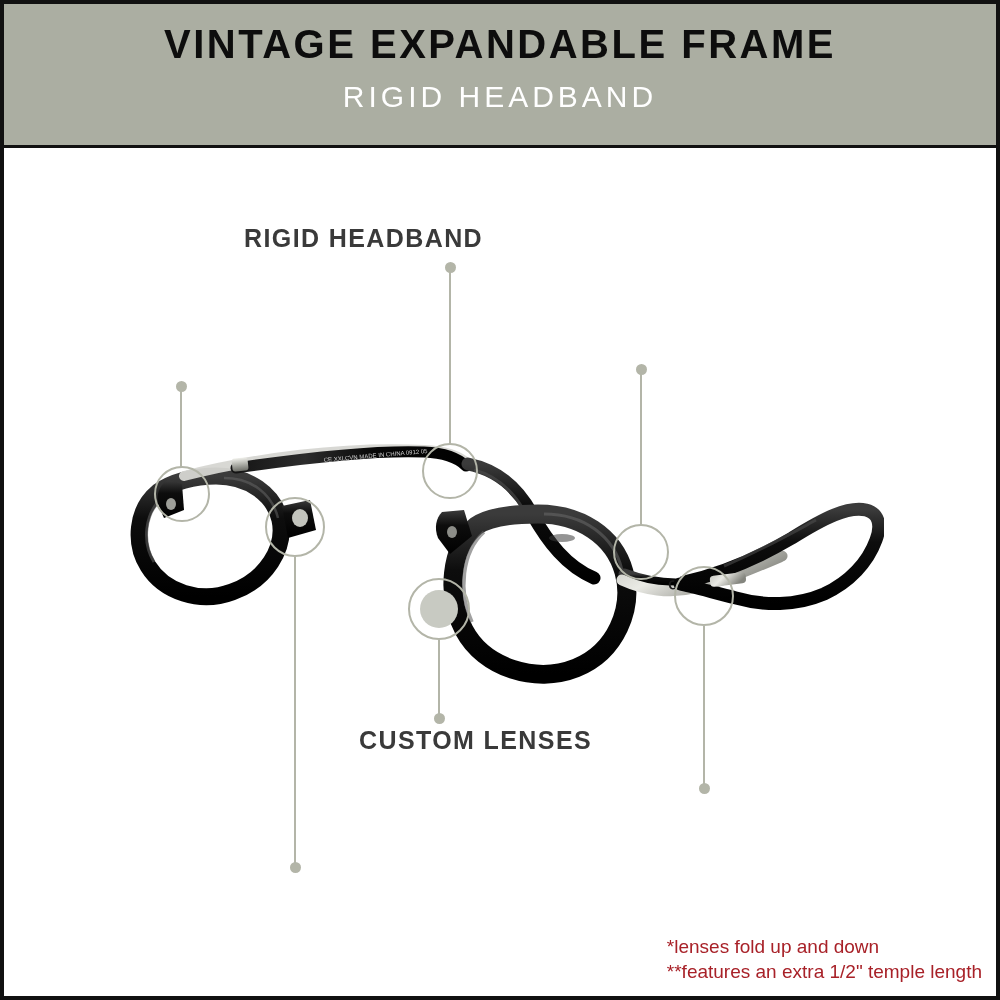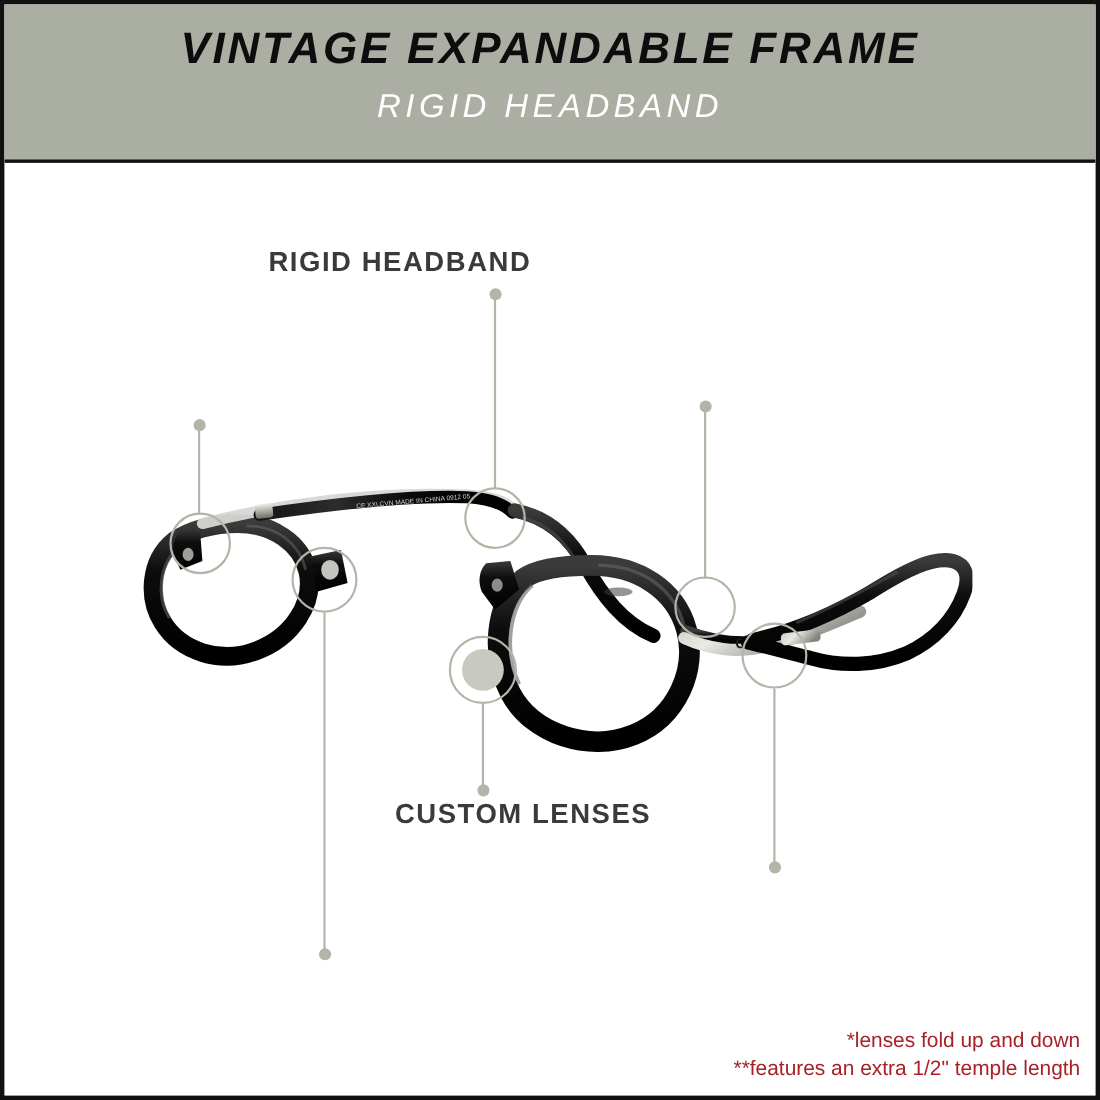--- a/index.html
+++ b/index.html
@@ -22,21 +22,20 @@
 
   
   #header {
     position: absolute;
     left: 0; top: 0;
     width: 992px;
     height: 144px;
     background: #abaea2;
     border-bottom: 3px solid #111111;
     box-sizing: border-box;
-    font-style: italic;
   }
   #header-title {
     position: absolute;
     left: 0; right: 0;
     top: 18px;
     text-align: center;
     font-size: 40px;
     font-weight: 700;
     letter-spacing: 2.5px;
     color: #0d0d0d;
@@ -90,21 +89,21 @@
     position: absolute;
     border-radius: 50%;
     background: #c8cac2;
   }
 
   
   #footnotes {
     position: absolute;
     right: 14px;
     bottom: 12px;
-    text-align: right;
+    text-align: left;
     color: #a82128;
     font-size: 19px;
     line-height: 1.28;
   }
 
   
   #product {
     position: absolute;
     left: 120px;
     top: 410px;

